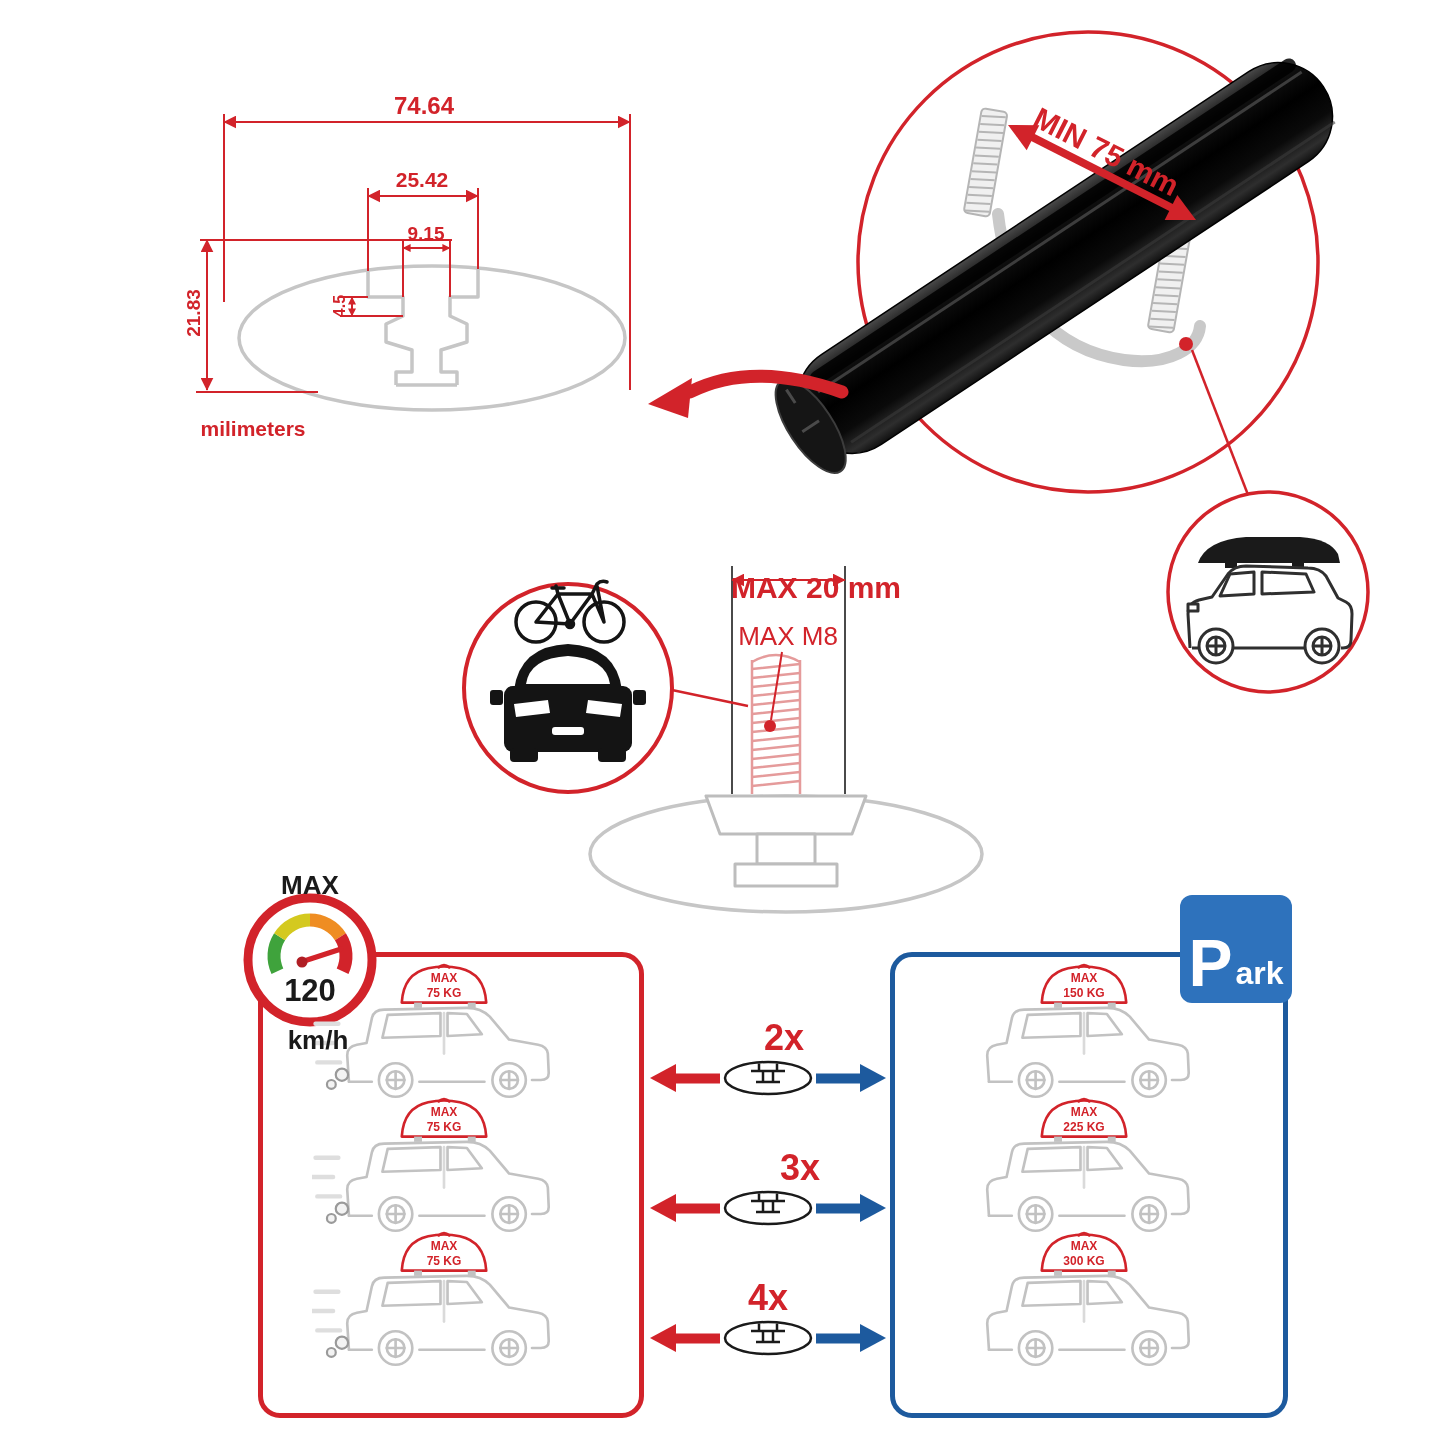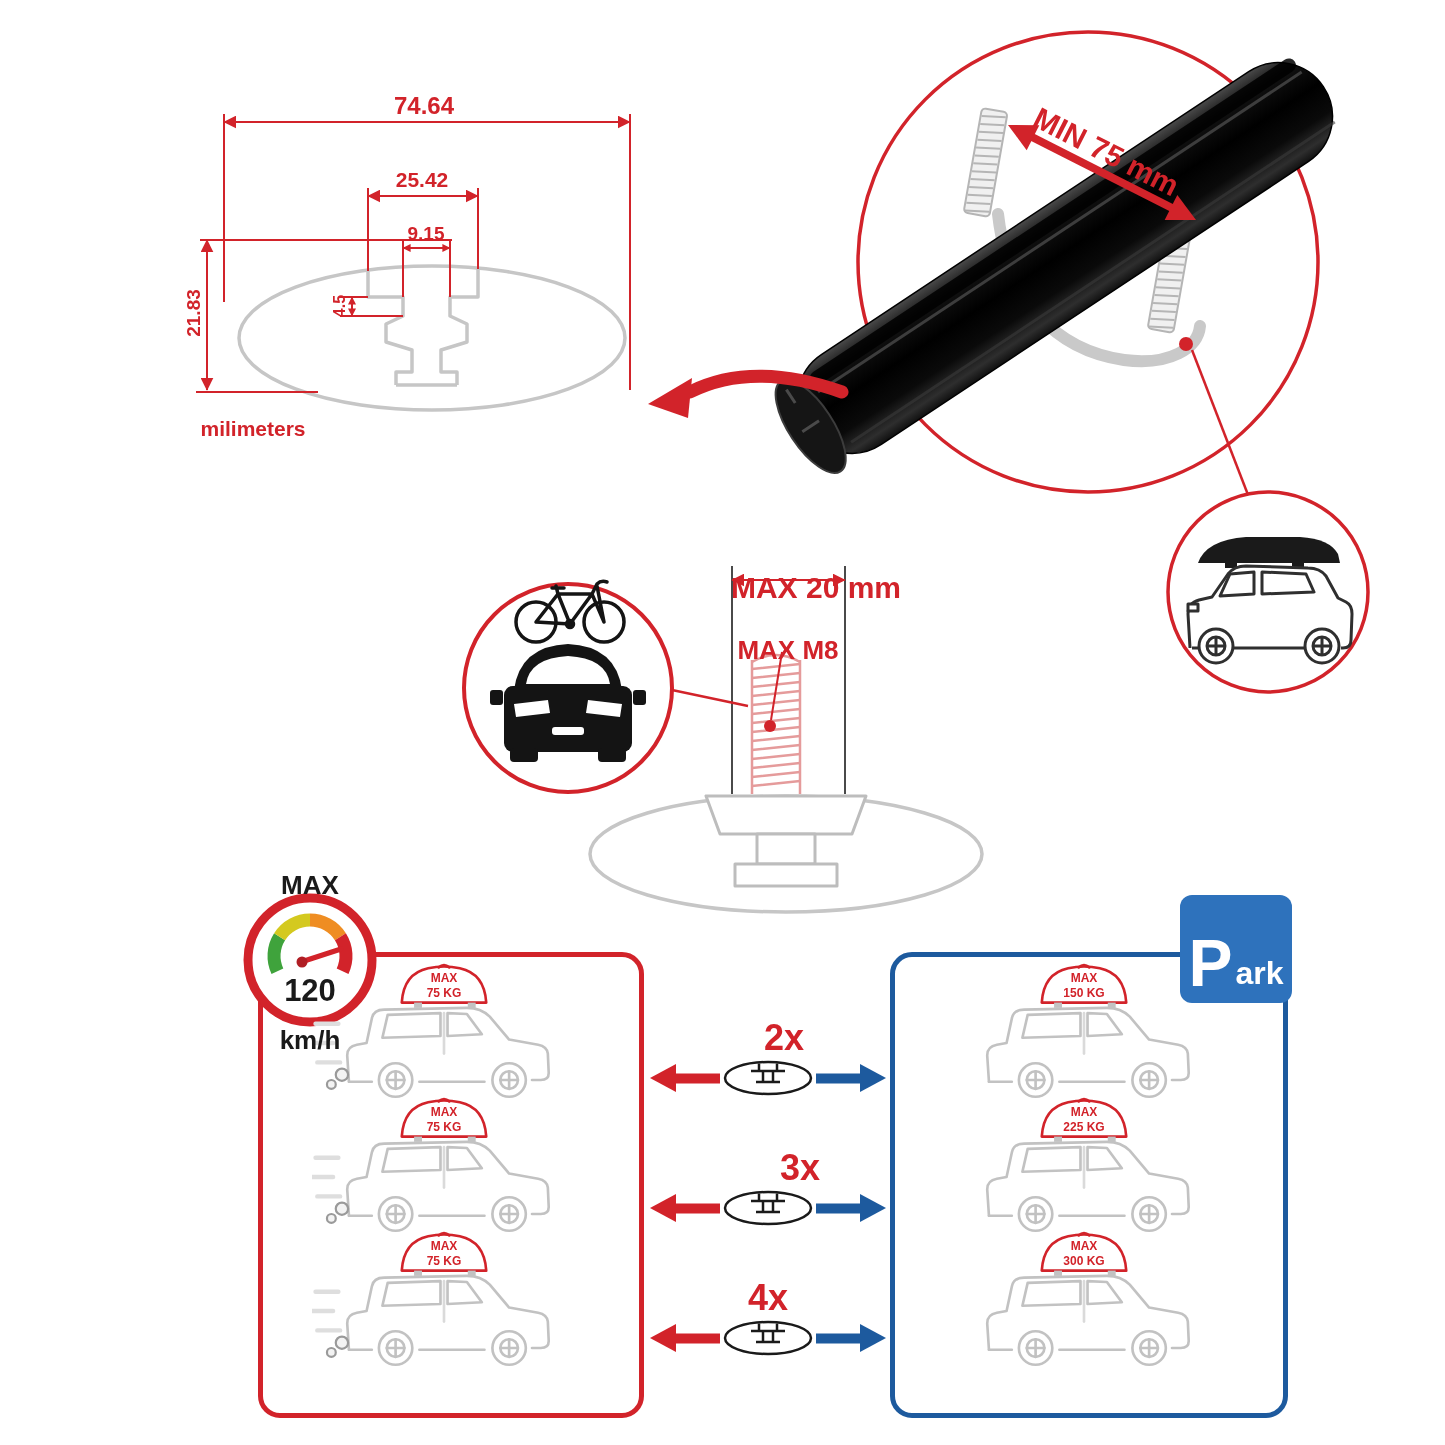--- a/index.html
+++ b/index.html
@@ -288,25 +288,25 @@
     <div class="lbl dim" style="left:424px; top:106px; font-size:24px;text-align:right;">74.64</div>
     <div class="lbl dim" style="left:422px; top:180px; font-size:21px;">25.42</div>
     <div class="lbl dim" style="left:426px; top:234px; font-size:19px;">9.15</div>
     <div class="lbl dim rot-90" style="left:340px; top:306px; font-size:16px;">4.5</div>
     <div class="lbl dim rot-90" style="left:194px; top:313px; font-size:19px;">21.83</div>
     <div class="lbl dim" style="left:253px; top:409px; font-size:21px;margin-top:20px;">milimeters</div>
 
     <div class="lbl red" style="left:1106px; top:152px; font-size:30px; font-weight:bold; transform:translate(-50%,-50%) rotate(27deg);">MIN 75 mm</div>
 
     <div class="lbl red" style="left:816px; top:548px; font-size:30px; font-weight:bold;margin-top:40px;">MAX 20 mm</div>
-    <div class="lbl red" style="left:788px; top:636px; font-size:26px; font-weight:bold;margin-top:14px;">MAX M8</div>
+    <div class="lbl red" style="left:788px; top:636px; font-size:26px; font-weight:normal;">MAX M8</div>
 
     <div class="lbl black" style="left:310px; top:885px;  font-size:26px; font-weight:600;">MAX</div>
     <div class="lbl black" style="left:310px; top:991px;  font-size:31px; font-weight:bold;">120</div>
-    <div class="lbl black" style="left:310px; top:1040px; font-size:26px; font-weight:600;">km/h</div>
+    <div class="lbl black" style="left:318px; top:1040px; font-size:26px; font-weight:600;">km/h</div>
 
     <div class="lbl mult" style="left:784px; top:1038px;">2x</div>
     <div class="lbl mult" style="left:800px; top:1168px;">3x</div>
     <div class="lbl mult" style="left:768px; top:1298px;">4x</div>
 
     <div class="bag-label" style="left:444px; top:986px;">
       <div>MAX</div>
       <div>75 KG</div>
     </div>
     <div class="bag-label" style="left:444px; top:1120px;">

